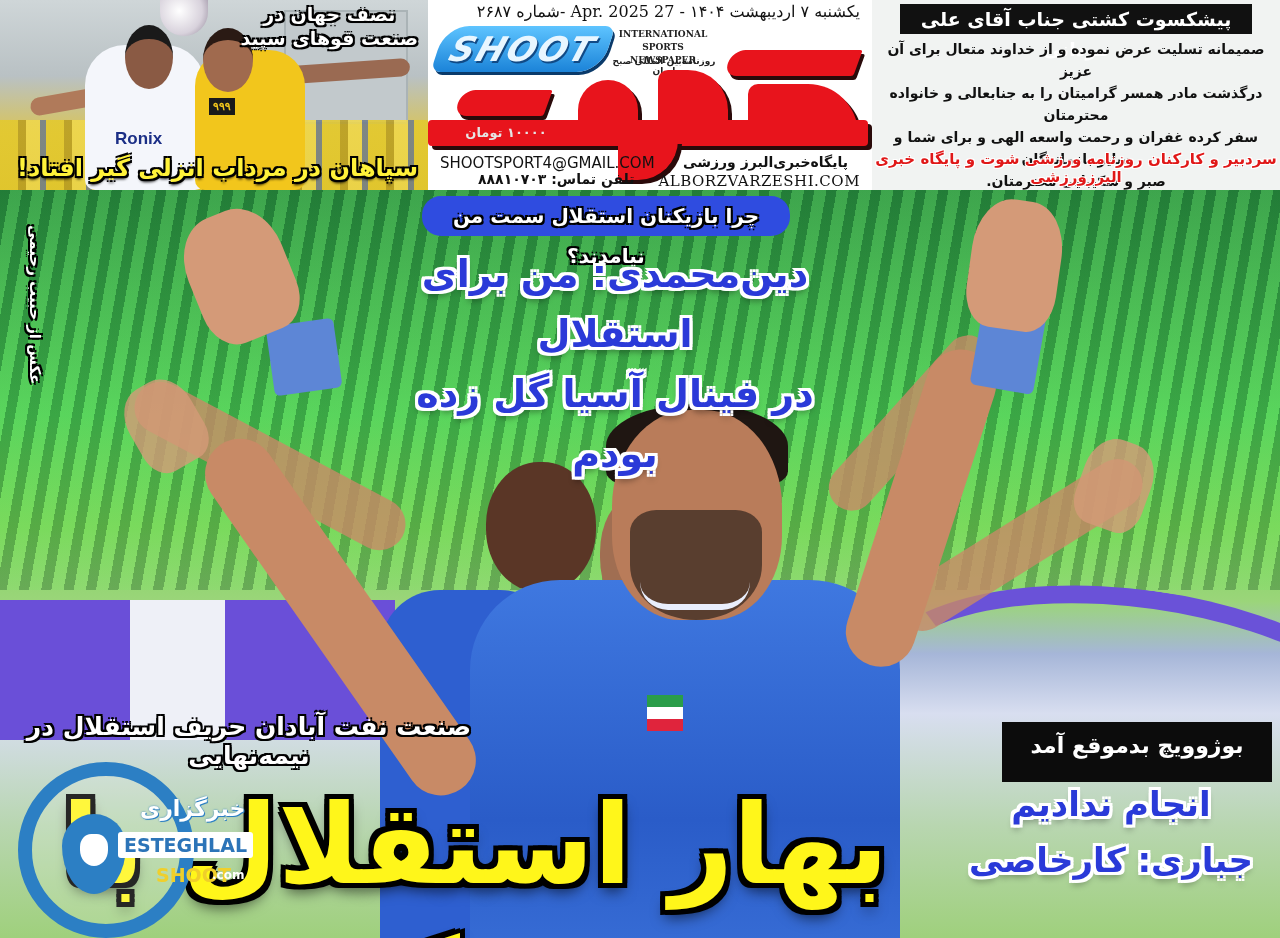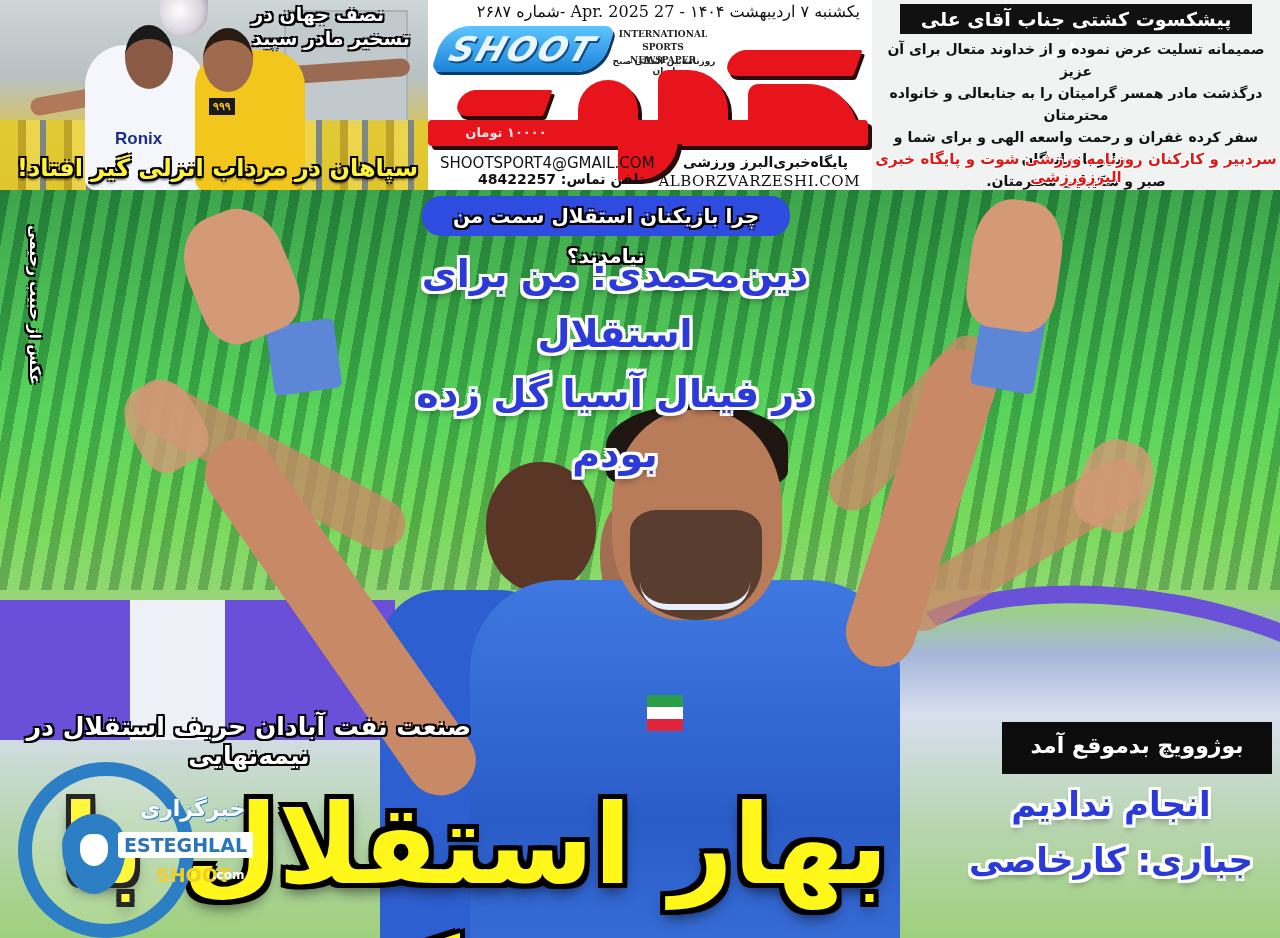--- a/index.html
+++ b/index.html
@@ -13,21 +13,21 @@
   #top-left .crowd { position:absolute; left:0; bottom:0; width:100%; height:70px;
     background: repeating-linear-gradient(90deg,#e4c92b 0 18px,#b99d1f 18px 26px,#f0d84a 26px 40px,#6f7c8a 40px 46px); opacity:.85; }
   .player-white { position:absolute; left:85px; top:45px; width:120px; height:145px; background:#f4f6fb; border-radius:40px 40px 10px 10px; }
   .player-white .sponsor { position:absolute; left:30px; top:84px; font:bold 17px "Liberation Sans", sans-serif; color:#1b2f86; }
   .player-white .head { position:absolute; left:40px; top:-20px; width:48px; height:50px; border-radius:50%; background:#8a5a44; border-top:14px solid #1a1a1a; }
   .player-yellow { position:absolute; left:195px; top:50px; width:110px; height:140px; background:#f2c61c; border-radius:36px 36px 10px 10px; }
   .player-yellow .head { position:absolute; left:8px; top:-22px; width:50px; height:52px; border-radius:50%; background:#a06a4e; border-top:12px solid #2a1a14; }
   .player-yellow .sponsor { position:absolute; left:14px; top:48px; padding:2px 4px; background:#1a1a1a; color:#f2c61c; font:bold 11px "Liberation Sans", sans-serif; }
   .arm { position:absolute; height:18px; background:#b07a5a; border-radius:9px; }
   .ball { position:absolute; left:160px; top:0; width:48px; height:36px; border-radius:0 0 24px 24px; background:radial-gradient(circle at 40% 30%,#fff,#d8d2dc 60%,#8a7f92); }
-  .tl-kicker { position:absolute; right:18px; top:2px; direction:rtl; text-align:left; color:#fff; font:bold 19px/24px "DejaVu Sans", sans-serif;
+  .tl-kicker { position:absolute; right:10px; top:2px; direction:rtl; text-align:center; color:#fff; font:bold 19px/24px "DejaVu Sans", sans-serif;
     text-shadow: 0 0 3px #000, 2px 2px 0 #000, -2px -2px 0 #000, 2px -2px 0 #000, -2px 2px 0 #000; }
   .tl-head { position:absolute; right:10px; bottom:8px; direction:rtl; color:#fff23a; font:bold 24px "DejaVu Sans", sans-serif;
     text-shadow: 2px 2px 0 #000, -2px -2px 0 #000, 2px -2px 0 #000, -2px 2px 0 #000, 0 3px 3px #000; }
 
   #masthead { left:428px; top:0; width:444px; height:194px; background:#ffffff; overflow:hidden; }
   .mh-date { position:absolute; right:12px; top:2px; direction:rtl; font:16px "DejaVu Serif", serif; color:#111; white-space:nowrap; }
   .mh-shoot-latin { position:absolute; left:10px; top:26px; width:170px; height:46px; transform:skewX(-18deg); background:linear-gradient(180deg,#5ec4ff,#1b83d8); border-radius:24px 10px 24px 10px;
     box-shadow: 3px 3px 0 #0a3a6a; }
   .mh-shoot-latin span { display:block; text-align:center; color:#e8f6ff; font:italic 900 34px/46px "DejaVu Sans", sans-serif; letter-spacing:2px; text-shadow:2px 2px 0 #114a86; }
   .mh-intl { position:absolute; left:180px; top:28px; width:110px; text-align:center; font:bold 9px/13px "DejaVu Serif", serif; color:#222; }
@@ -76,21 +76,21 @@
     text-shadow: 3px 3px 0 #fff, -3px -3px 0 #fff, 3px -3px 0 #fff, -3px 3px 0 #fff, 0 3px 0 #fff, 3px 0 0 #fff, 0 -3px 0 #fff, -3px 0 0 #fff, 0 5px 6px rgba(0,0,0,.4); }
   .photo-credit { position:absolute; left:4px; top:14px; width:40px; height:180px; writing-mode:vertical-rl; direction:rtl; color:#fff;
     font:bold 15px "DejaVu Sans", sans-serif; text-shadow: 2px 2px 0 #000, -2px -2px 0 #000, 2px -2px 0 #000, -2px 2px 0 #000; }
 
   .sub-left { position:absolute; left:14px; top:522px; width:470px; direction:rtl; text-align:center; color:#fff; font:bold 25px "DejaVu Sans", sans-serif;
     text-shadow: 2px 2px 0 #000, -2px -2px 0 #000, 2px -2px 0 #000, -2px 2px 0 #000, 0 2px 0 #000, 2px 0 0 #000; }
   .main-title { position:absolute; left:0px; top:580px; width:950px; direction:rtl; text-align:center; color:#fff61a; font:bold 110px/150px "DejaVu Sans", sans-serif;
     letter-spacing:-2px;
     text-shadow: 5px 5px 0 #000, -5px -5px 0 #000, 5px -5px 0 #000, -5px 5px 0 #000, 0 5px 0 #000, 5px 0 0 #000, 0 -5px 0 #000, -5px 0 0 #000, 0 8px 14px rgba(0,0,0,.6); }
 
-  .kicker-black { position:absolute; left:1002px; top:532px; width:270px; height:52px; background:#0c0c0c; direction:rtl; text-align:center; color:#fff; font:bold 22px/48px "DejaVu Sans", sans-serif; }
+  .kicker-black { position:absolute; left:1002px; top:532px; width:270px; height:60px; background:#0c0c0c; direction:rtl; text-align:center; color:#fff; font:bold 22px/48px "DejaVu Sans", sans-serif; }
   .headline-right { position:absolute; left:952px; top:586px; width:318px; direction:rtl; text-align:center; color:#2a3ad8; font:bold 34px/56px "DejaVu Sans", sans-serif;
     text-shadow: 3px 3px 0 #fff, -3px -3px 0 #fff, 3px -3px 0 #fff, -3px 3px 0 #fff, 0 3px 0 #fff, 3px 0 0 #fff, 0 -3px 0 #fff, -3px 0 0 #fff, 0 5px 6px rgba(0,0,0,.35); }
 
   
   .wm { position:absolute; left:18px; top:572px; width:230px; height:176px; }
   .wm-ball { position:absolute; left:0; top:0; width:176px; height:176px; border-radius:50%; border:14px solid #2c7fc4; box-sizing:border-box; background:rgba(255,255,255,.15); }
   .wm-pin { position:absolute; left:44px; top:52px; width:64px; height:80px; background:#2c7fc4; border-radius:50% 50% 50% 50% / 40% 40% 60% 60%; }
   .wm-pin::after { content:""; position:absolute; left:18px; top:20px; width:28px; height:32px; background:#fff; border-radius:40% 40% 50% 50%; }
   .wm-fa { position:absolute; left:122px; top:34px; color:#fff; direction:rtl; font:bold 22px "DejaVu Sans", sans-serif; text-shadow:0 0 2px #2c7fc4, 1px 1px 0 #2c7fc4; }
   .wm-label { position:absolute; left:100px; top:70px; padding:2px 6px; background:#fff; color:#2c74b8; font:bold 19px "DejaVu Sans", sans-serif; border-radius:3px; }
@@ -109,21 +109,21 @@
   <div class="player-white">
     <div class="head"></div>
     <span class="sponsor">Ronix</span>
   </div>
   <div class="player-yellow">
     <div class="head"></div>
     <span class="sponsor">۹۹۹</span>
   </div>
   <div class="tl-kicker">
     <div>نصف جهان در</div>
-    <div>تسخیر مادر سپید</div>
+    <div>صنعت قوهای سپید</div>
   </div>
   <div class="tl-head">سپاهان در مرداب انزلی گیر افتاد!</div>
 </section>
 
 <header id="masthead" class="abs">
   <div class="mh-date">یکشنبه ۷ اردیبهشت ۱۴۰۴ - 27 Apr. 2025 -شماره ۲۶۸۷</div>
   <div class="mh-shoot-latin">
       <span>SHOOT</span>
     </div>
   <div class="mh-intl">
@@ -137,21 +137,21 @@
     <div class="stroke" style="left:300px;top:-20px;width:130px;height:26px;border-radius:30px 6px 6px 30px;transform:skewX(-20deg);"></div>
     <div class="stroke" style="left:30px;top:20px;width:90px;height:26px;border-radius:30px 6px 6px 30px;transform:skewX(-20deg);"></div>
     <div class="stroke" style="left:150px;top:10px;width:60px;height:60px;border-radius:50% 50% 10px 10px;"></div>
     <div class="stroke" style="left:230px;top:0px;width:70px;height:76px;border-radius:10px 40px 10px 10px;"></div>
     <div class="stroke" style="left:320px;top:14px;width:110px;height:62px;border-radius:10px 50px 10px 10px;"></div>
     <div class="stroke" style="left:0px;top:50px;width:440px;height:26px;border-radius:4px;"></div>
     <div class="stroke" style="left:190px;top:70px;width:60px;height:40px;border-radius:0 0 40px 0;"></div>
   </div>
   <div class="mh-price">۱۰۰۰۰ تومان</div>
   <div class="mh-email">SHOOTSPORT4@GMAIL.COM</div>
-  <div class="mh-phone">تلفن تماس: 48422257</div>
+  <div class="mh-phone">تلفن تماس: ۸۸۸۱۰۷۰۳</div>
   <div class="mh-site-fa">پایگاه‌خبری‌البرز ورزشی</div>
   <div class="mh-site">ALBORZVARZESHI.COM</div>
 </header>
 
 <aside id="notice" class="abs">
   <div class="notice-title">پیشکسوت کشتی جناب آقای علی مردانی</div>
   <div class="notice-body">
     <div>صمیمانه تسلیت عرض نموده  و از خداوند متعال برای آن عزیز</div>
     <div>درگذشت مادر همسر گرامیتان  را به جنابعالی و خانواده محترمتان</div>
     <div>سفر کرده غفران و رحمت واسعه الهی و برای شما و سایر بازماندگان</div>

